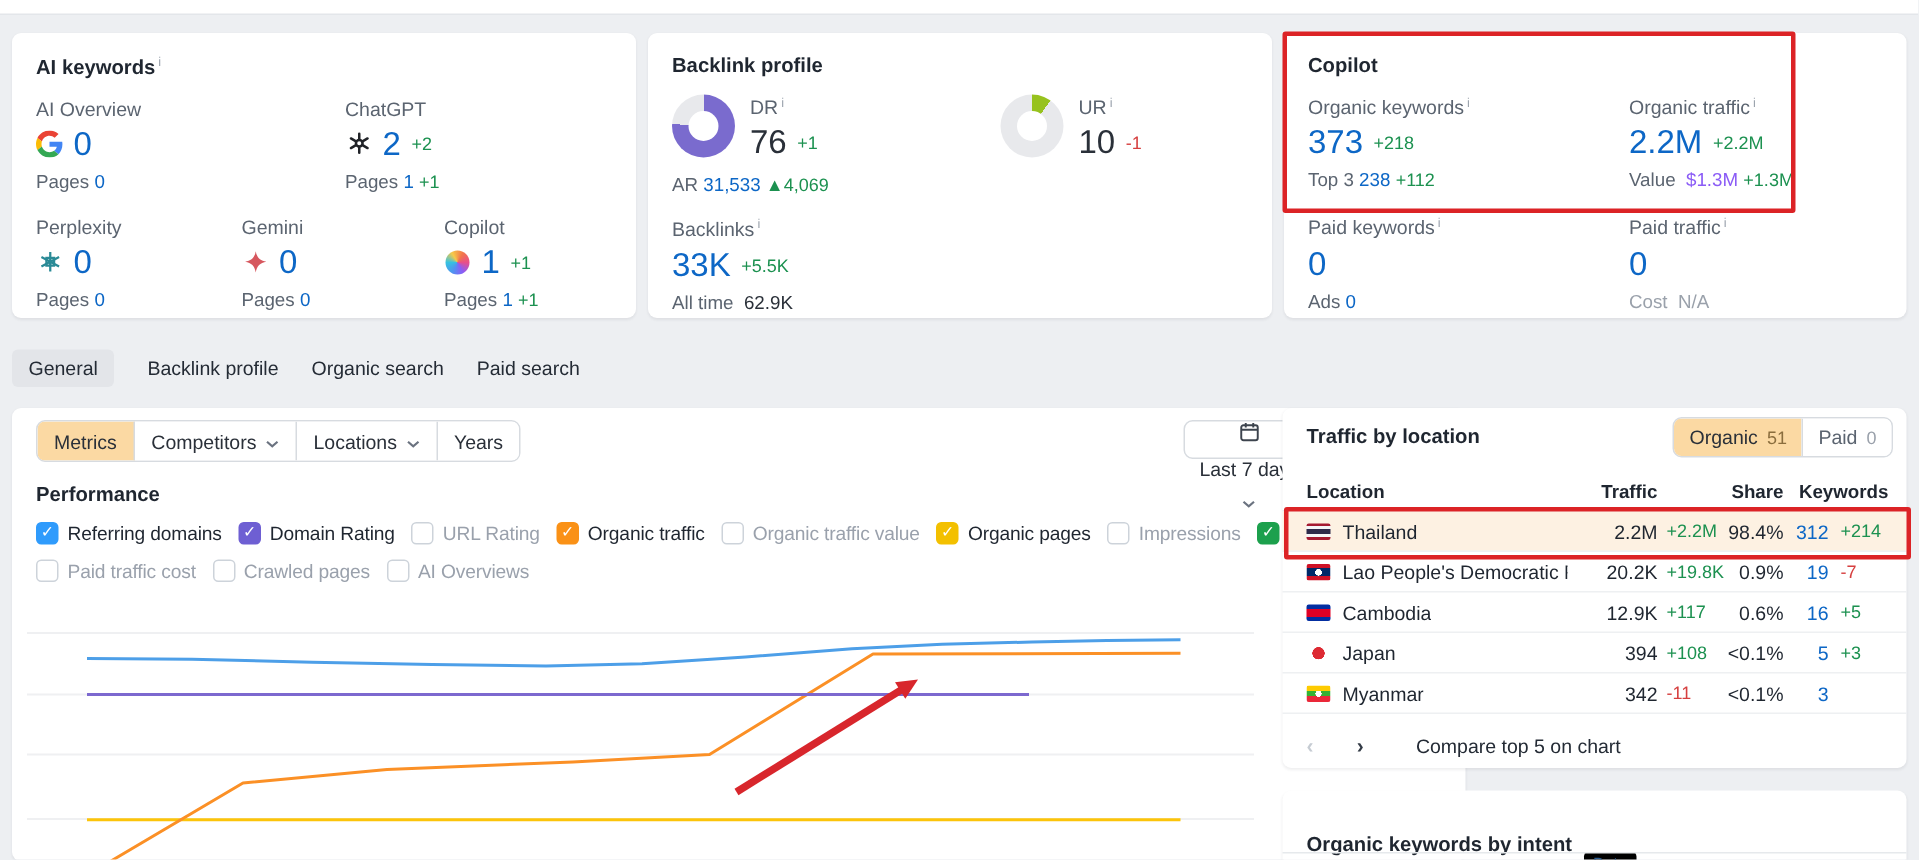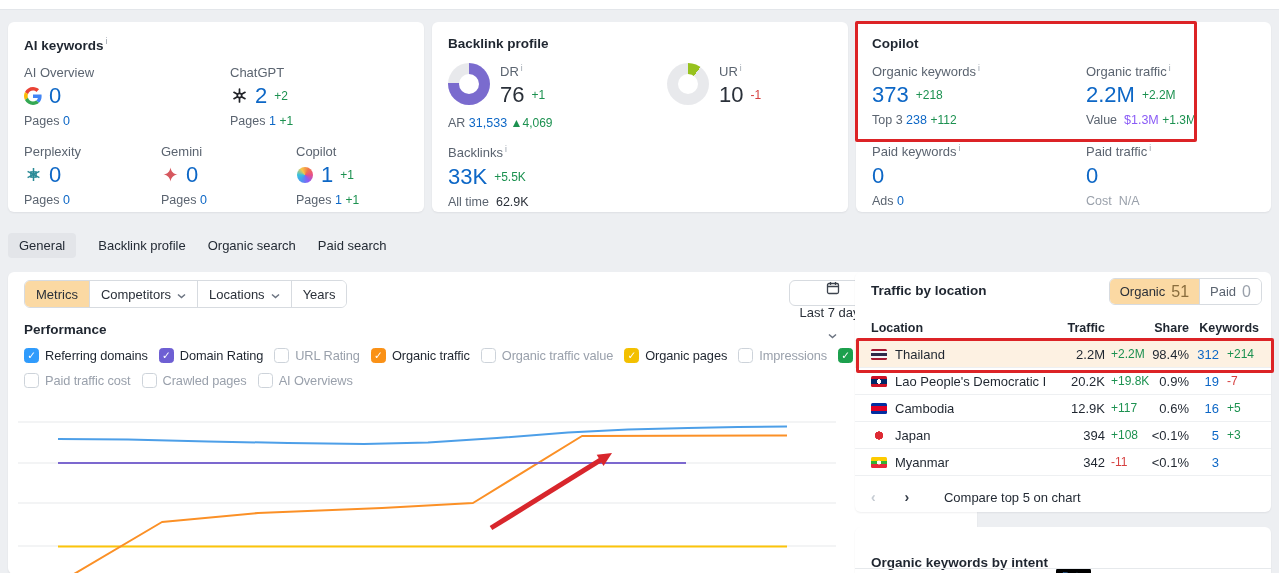--- a/index.html
+++ b/index.html
@@ -70,21 +70,21 @@
   .cb-box{width:15px;height:15px;border-radius:3.5px;border:1.5px solid #cdd3da;background:#fff;box-sizing:border-box;
     display:inline-flex;align-items:center;justify-content:center;color:#fff;font-size:10.5px;font-weight:bold;line-height:1;}
   #chart-wrap{position:absolute;left:0;top:123px;width:833px;height:179px;overflow:hidden;}
 
   
   #panel-loc{left:855px;top:272px;width:416px;height:240px;}
   .loc-title{position:absolute;left:16px;top:11px;}
   .toggle{position:absolute;right:9px;top:6px;display:flex;height:25px;border:1px solid #d7dbe0;border-radius:6px;overflow:hidden;}
   .toggle .tseg{display:flex;align-items:center;gap:6px;padding:0 10px;cursor:pointer;background:#fff;color:#2a3039;}
   .toggle .tseg.active{background:#fbd9a3;}
-  .toggle .tcount{font-size:16px;color:#9aa1ab;}
+  .toggle .tcount{font-size:12px;color:#9aa1ab;}
   .toggle .tseg.active .tcount{color:#8a6d3d;}
   .toggle .tseg + .tseg{border-left:1px solid #d7dbe0;}
   .loc-header{position:absolute;left:0;top:44px;width:100%;display:flex;align-items:center;box-sizing:border-box;
     padding:0 12px 0 16px;height:25px;font-weight:bold;font-size:12.5px;border-bottom:1px solid #e6e9ec;}
   .loc-rows{position:absolute;left:0;top:69px;width:100%;}
   .loc-row{display:flex;align-items:center;height:27px;box-sizing:border-box;padding:0 12px 0 16px;border-bottom:1px solid #eef0f2;cursor:pointer;}
   .loc-row.hl{background:#fdf1e2;}
   .c-name{flex:1;display:flex;align-items:center;gap:8px;min-width:0;}
   .c-name .nm{overflow:hidden;white-space:nowrap;max-width:232px;}
   .c-num{width:60px;text-align:right;flex:0 0 auto;}

